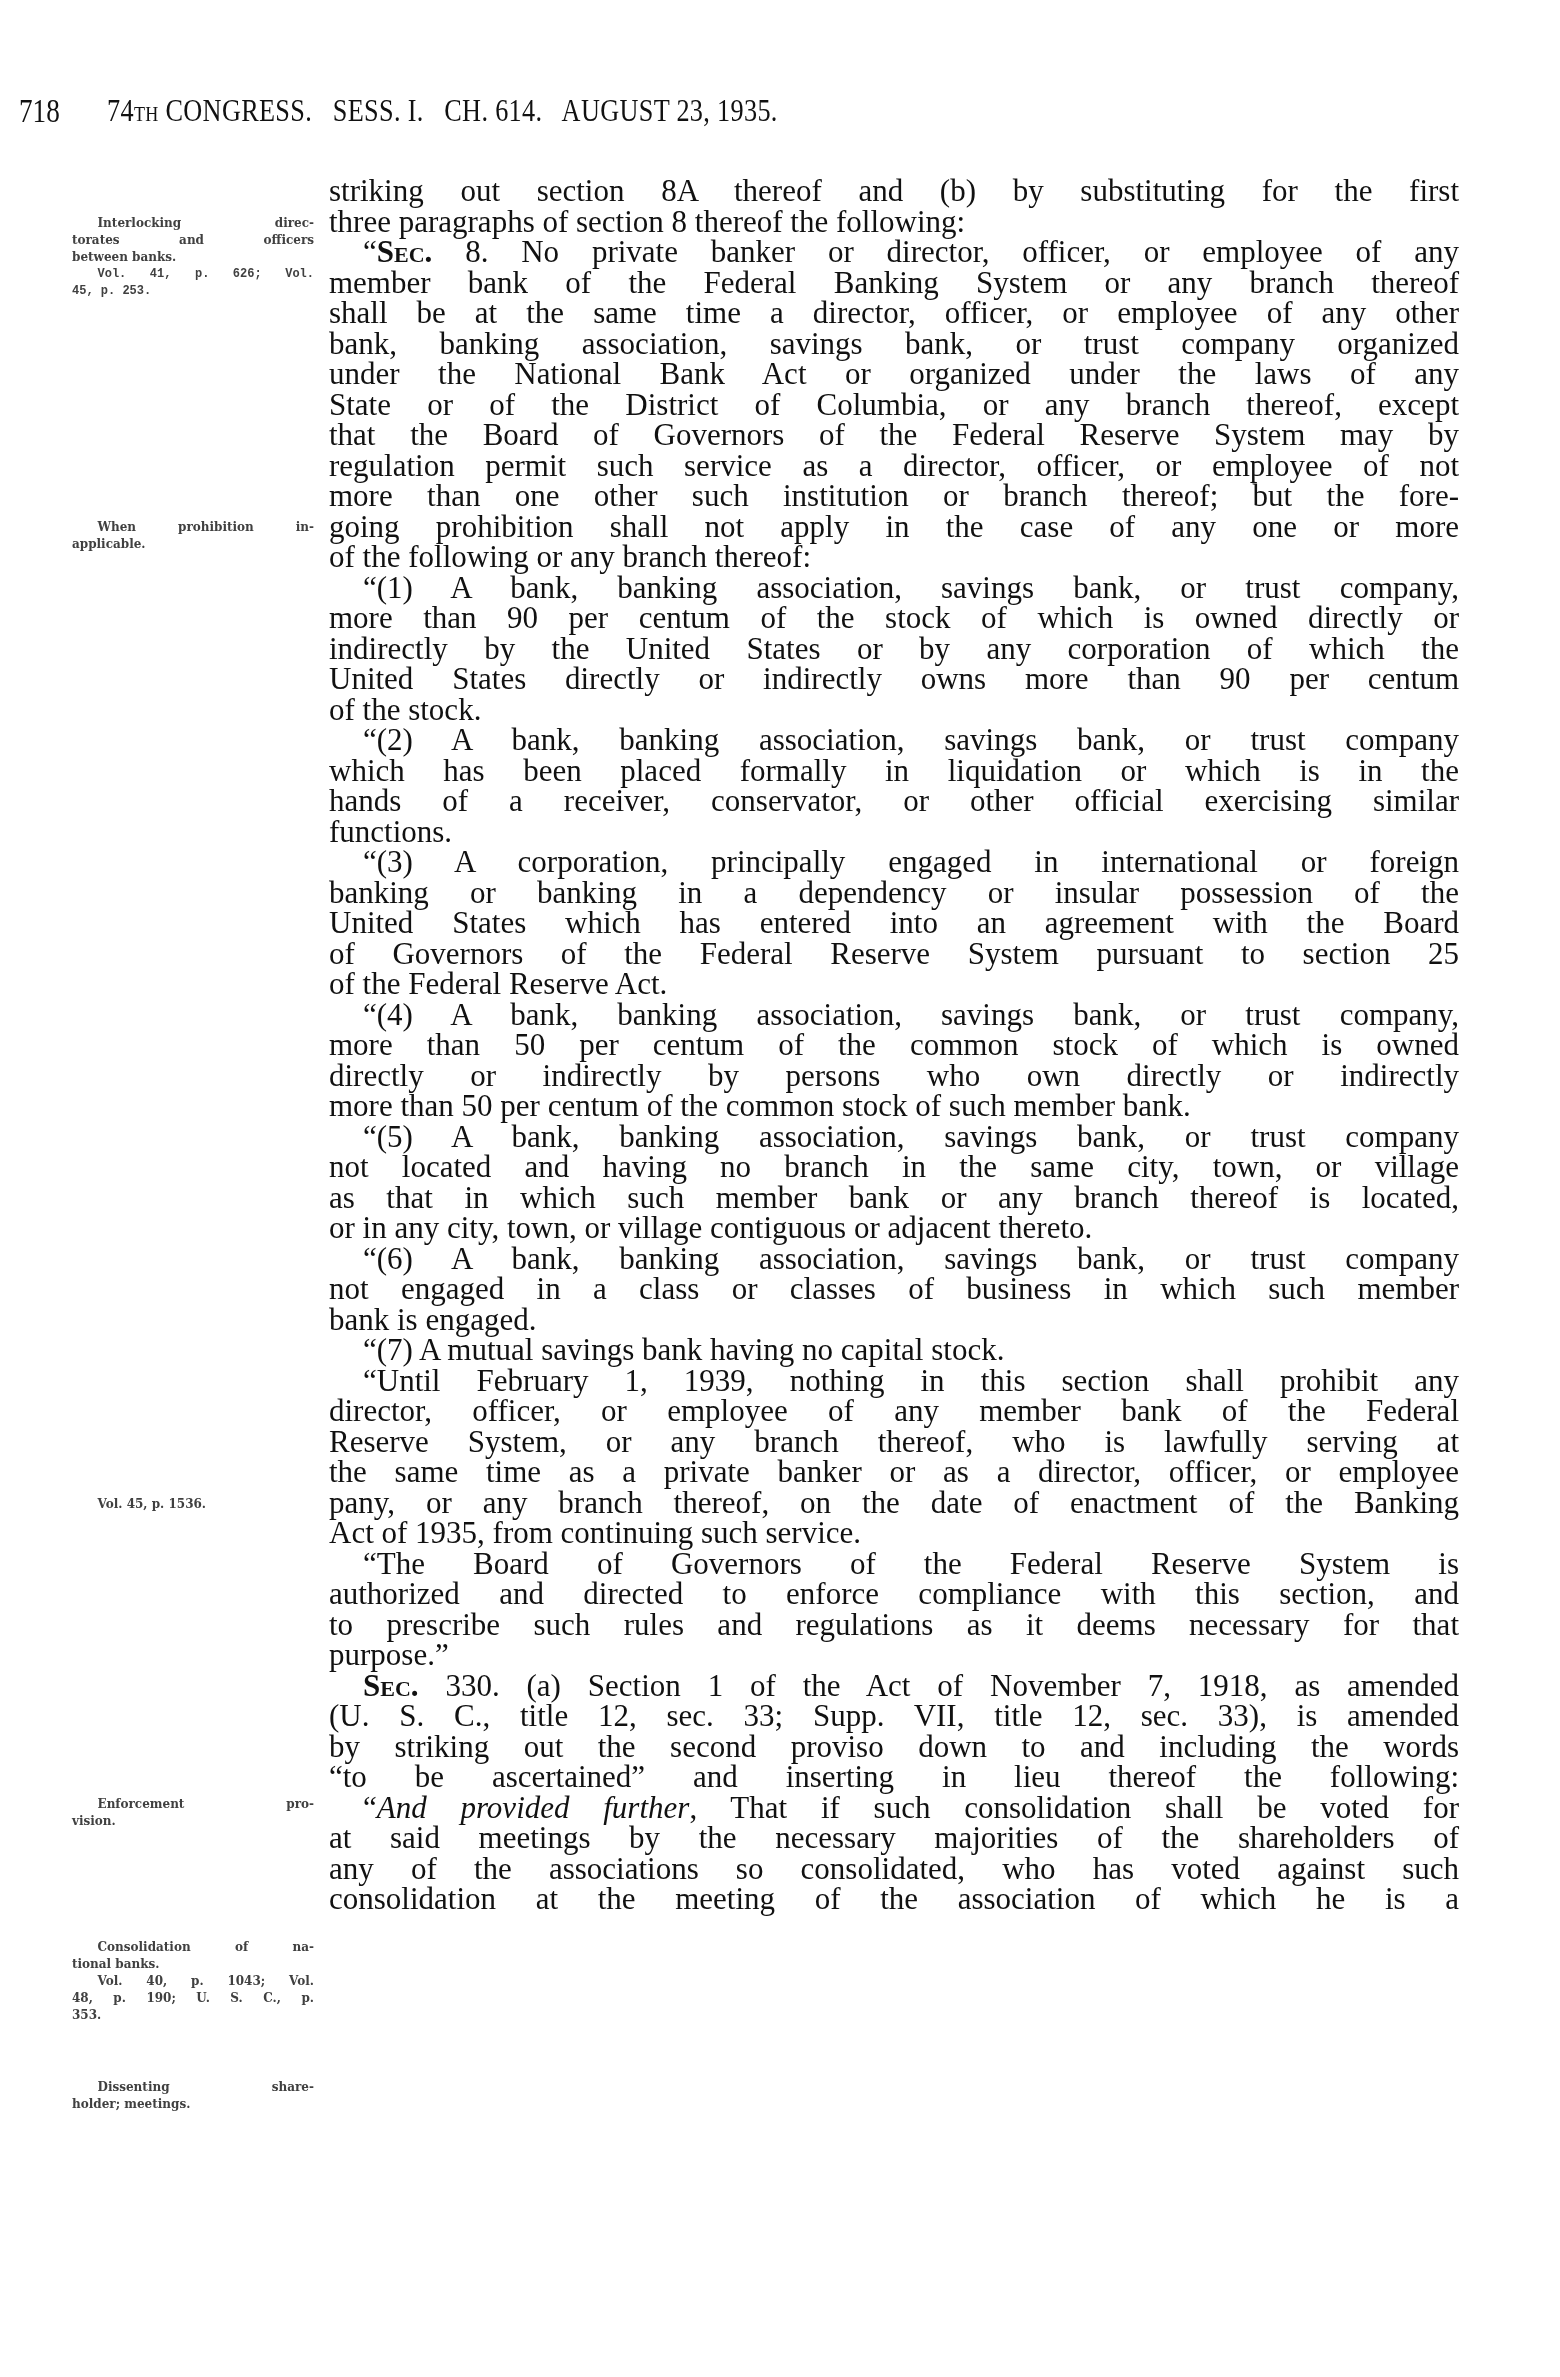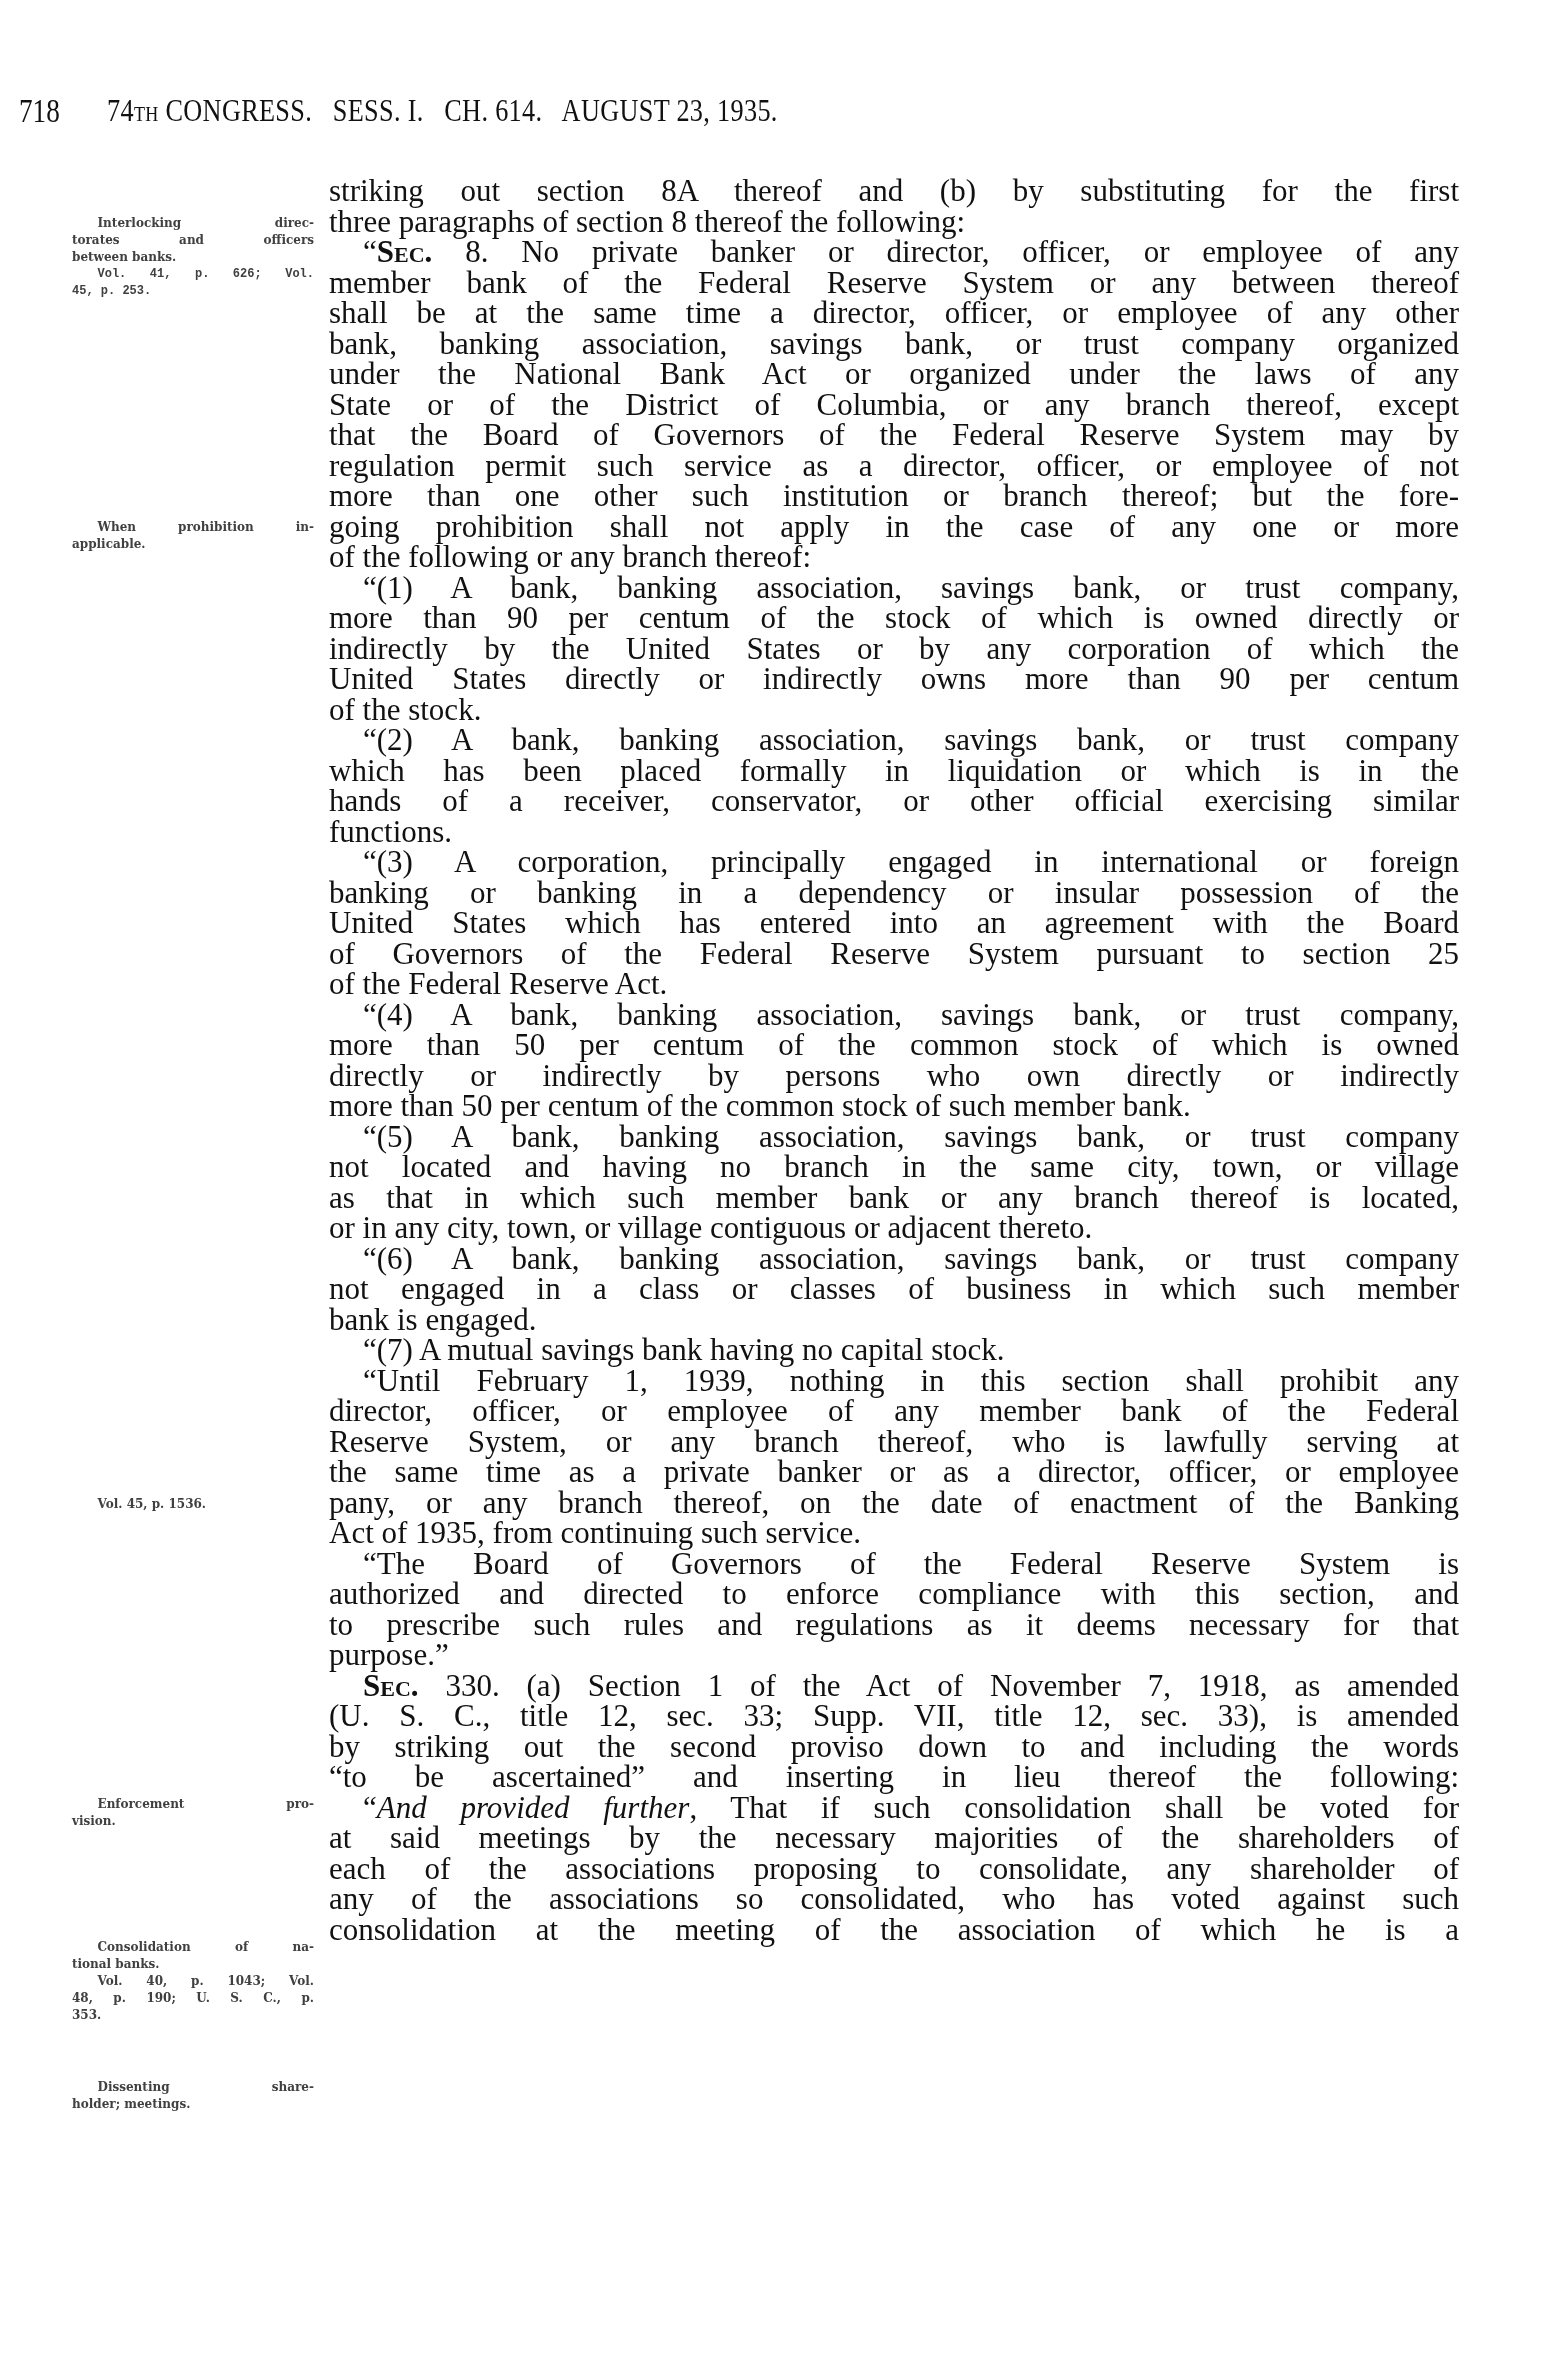--- a/index.html
+++ b/index.html
@@ -63,21 +63,21 @@
 </div>
 <div class="margin" style="top:2079px;">
   <div class="ln ind">Dissenting share-</div>
   <div class="ln last">holder; meetings.</div>
 </div>
 
 <div class="body" id="body-text">
     <div class="line">striking out section 8A thereof and (b) by substituting for the first</div>
     <div class="line last">three paragraphs of section 8 thereof the following:</div>
     <div class="line indent">“<span class="sc-small">Sec.</span> 8. No private banker or director, officer, or employee of any</div>
-    <div class="line">member bank of the Federal Reserve System or any between thereof</div>
+    <div class="line">member bank of the Federal Banking System or any branch thereof</div>
     <div class="line">shall be at the same time a director, officer, or employee of any other</div>
     <div class="line">bank, banking association, savings bank, or trust company organized</div>
     <div class="line">under the National Bank Act or organized under the laws of any</div>
     <div class="line">State or of the District of Columbia, or any branch thereof, except</div>
     <div class="line">that the Board of Governors of the Federal Reserve System may by</div>
     <div class="line">regulation permit such service as a director, officer, or employee of not</div>
     <div class="line">more than one other such institution or branch thereof; but the fore-</div>
     <div class="line">going prohibition shall not apply in the case of any one or more</div>
     <div class="line last">of the following or any branch thereof:</div>
     <div class="line indent">“(1) A bank, banking association, savings bank, or trust company,</div>
@@ -115,17 +115,16 @@
     <div class="line indent">“The Board of Governors of the Federal Reserve System is</div>
     <div class="line">authorized and directed to enforce compliance with this section, and</div>
     <div class="line">to prescribe such rules and regulations as it deems necessary for that</div>
     <div class="line last">purpose.”</div>
     <div class="line indent"><span class="sc-small">Sec.</span> 330. (a) Section 1 of the Act of November 7, 1918, as amended</div>
     <div class="line">(U. S. C., title 12, sec. 33; Supp. VII, title 12, sec. 33), is amended</div>
     <div class="line">by striking out the second proviso down to and including the words</div>
     <div class="line">“to be ascertained” and inserting in lieu thereof the following:</div>
     <div class="line indent">“<em>And provided further</em>, That if such consolidation shall be voted for</div>
     <div class="line">at said meetings by the necessary majorities of the shareholders of</div>
-    <div class="line">each of the associations proposing to consolidate, any shareholder of</div>
     <div class="line">any of the associations so consolidated, who has voted against such</div>
     <div class="line">consolidation at the meeting of the association of which he is a</div>
   </div>
 
 
 </body></html>

